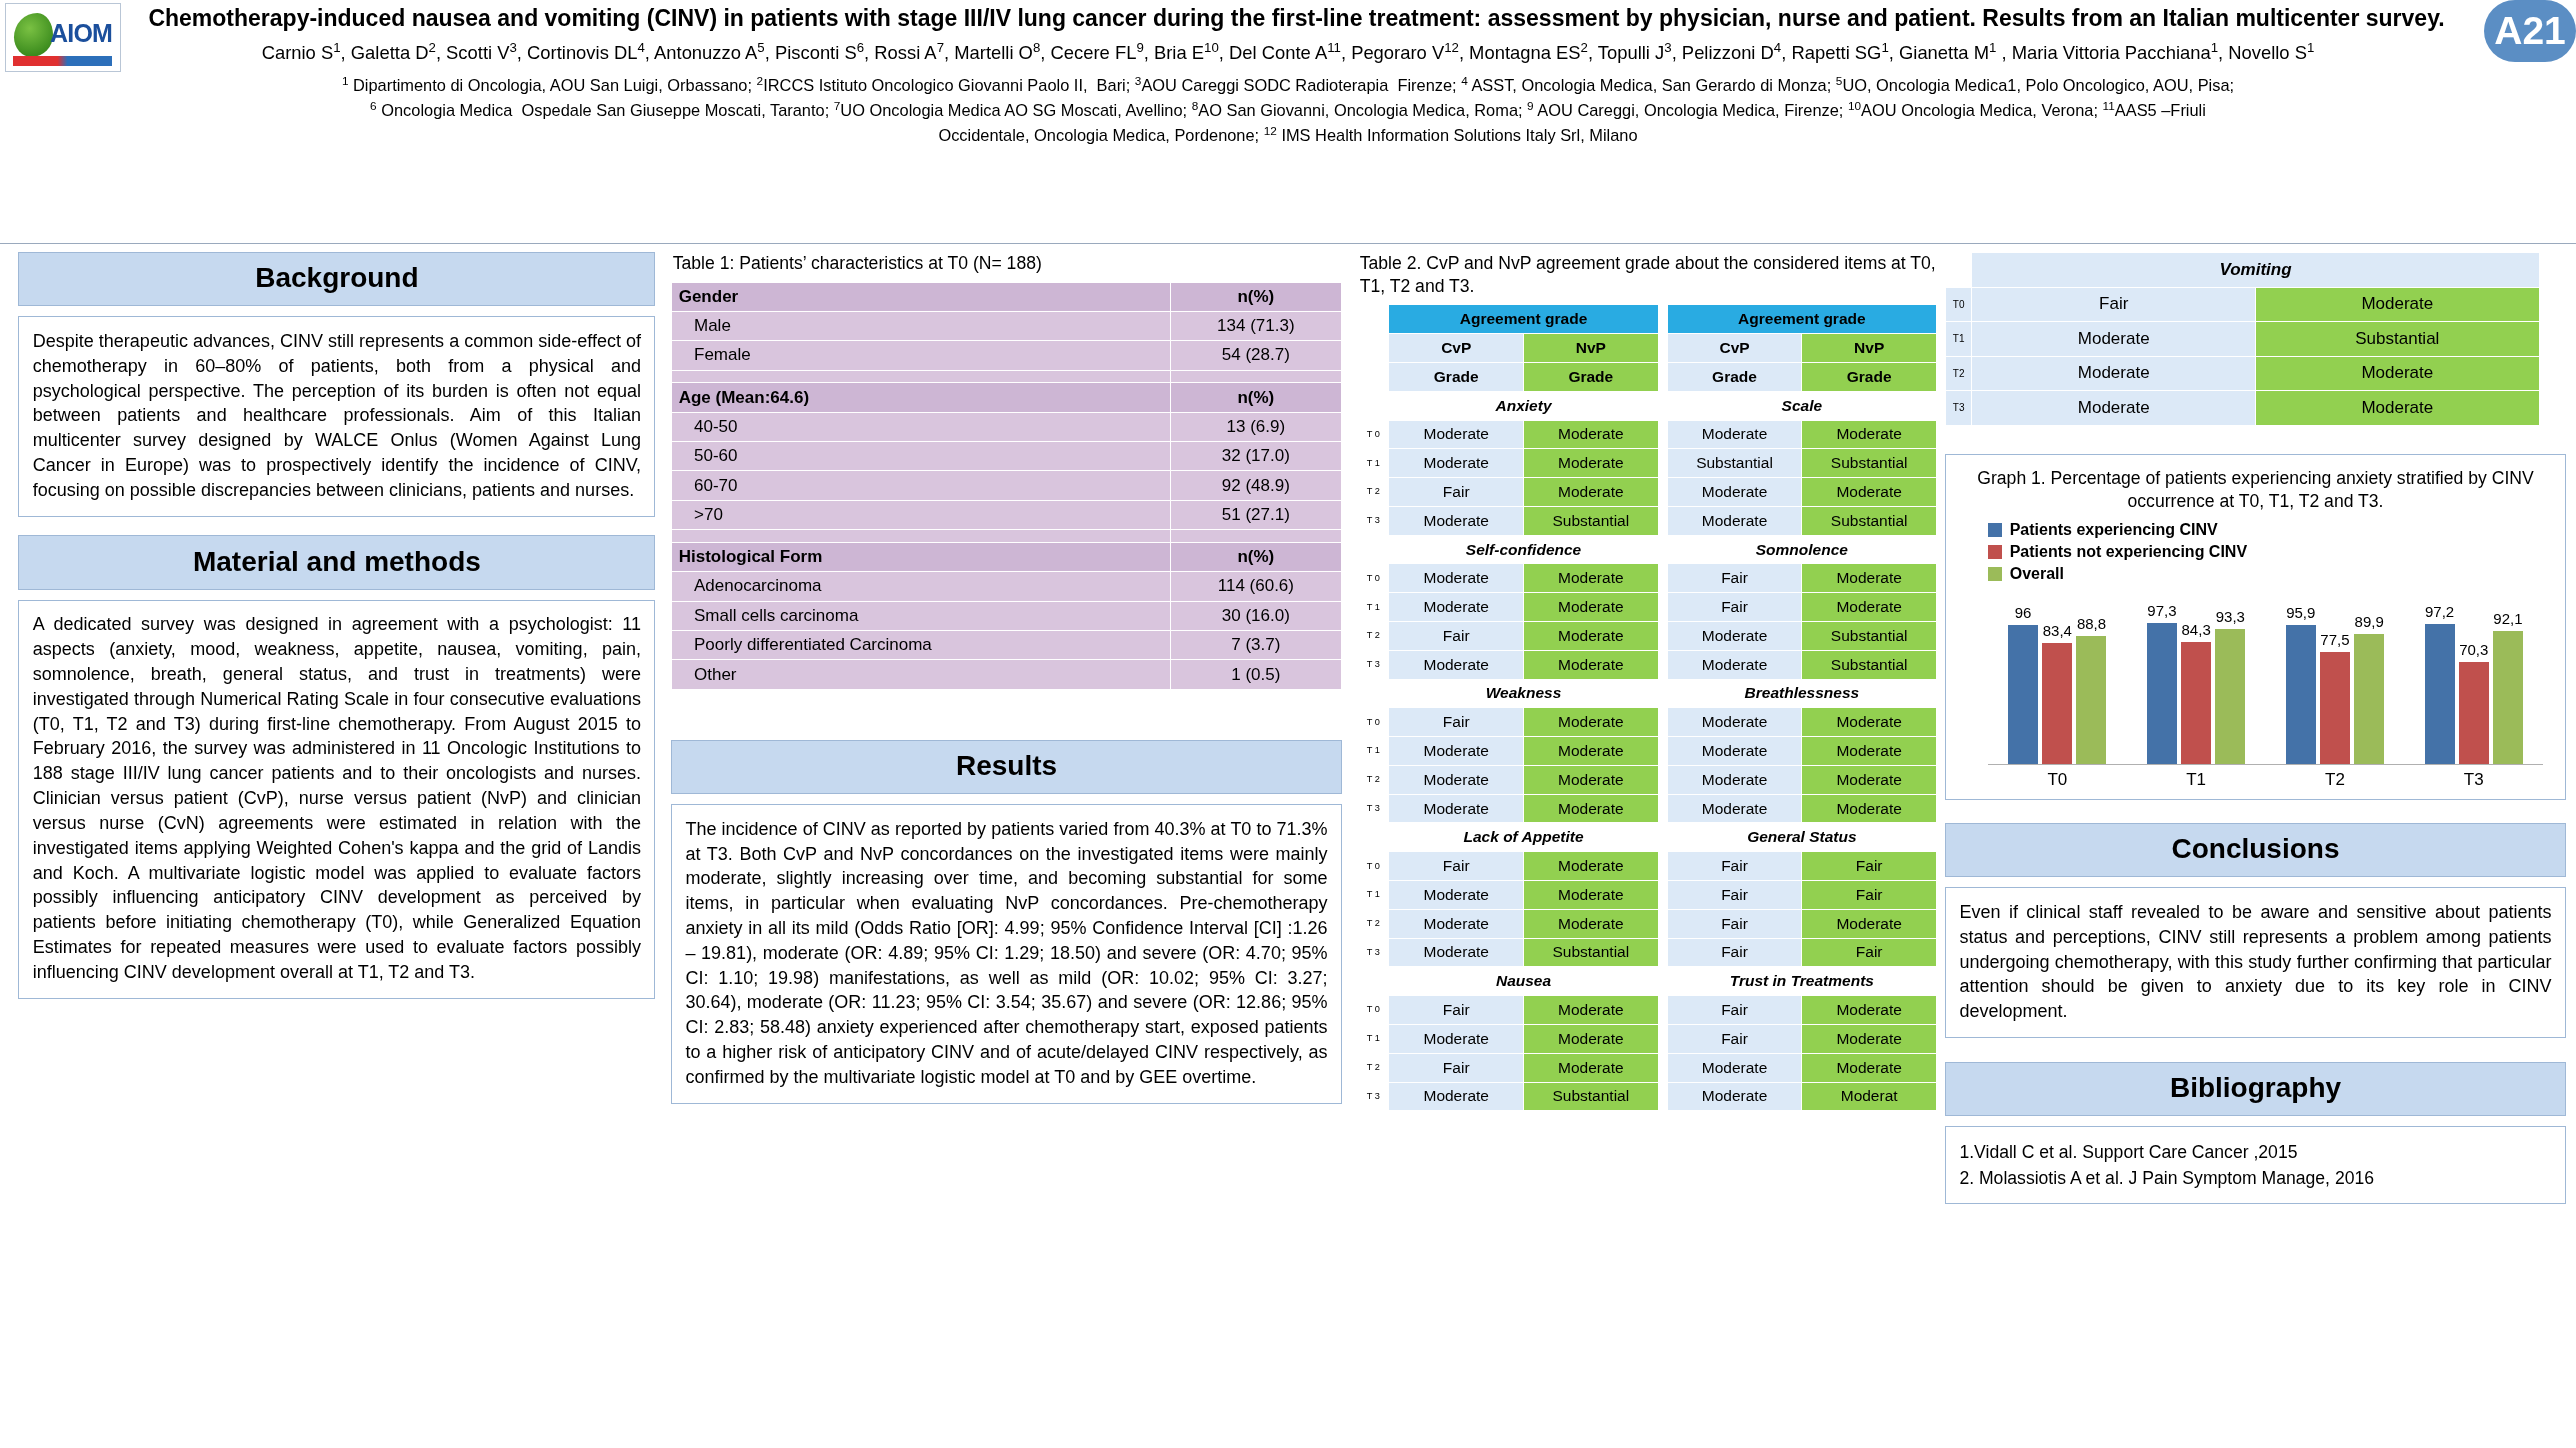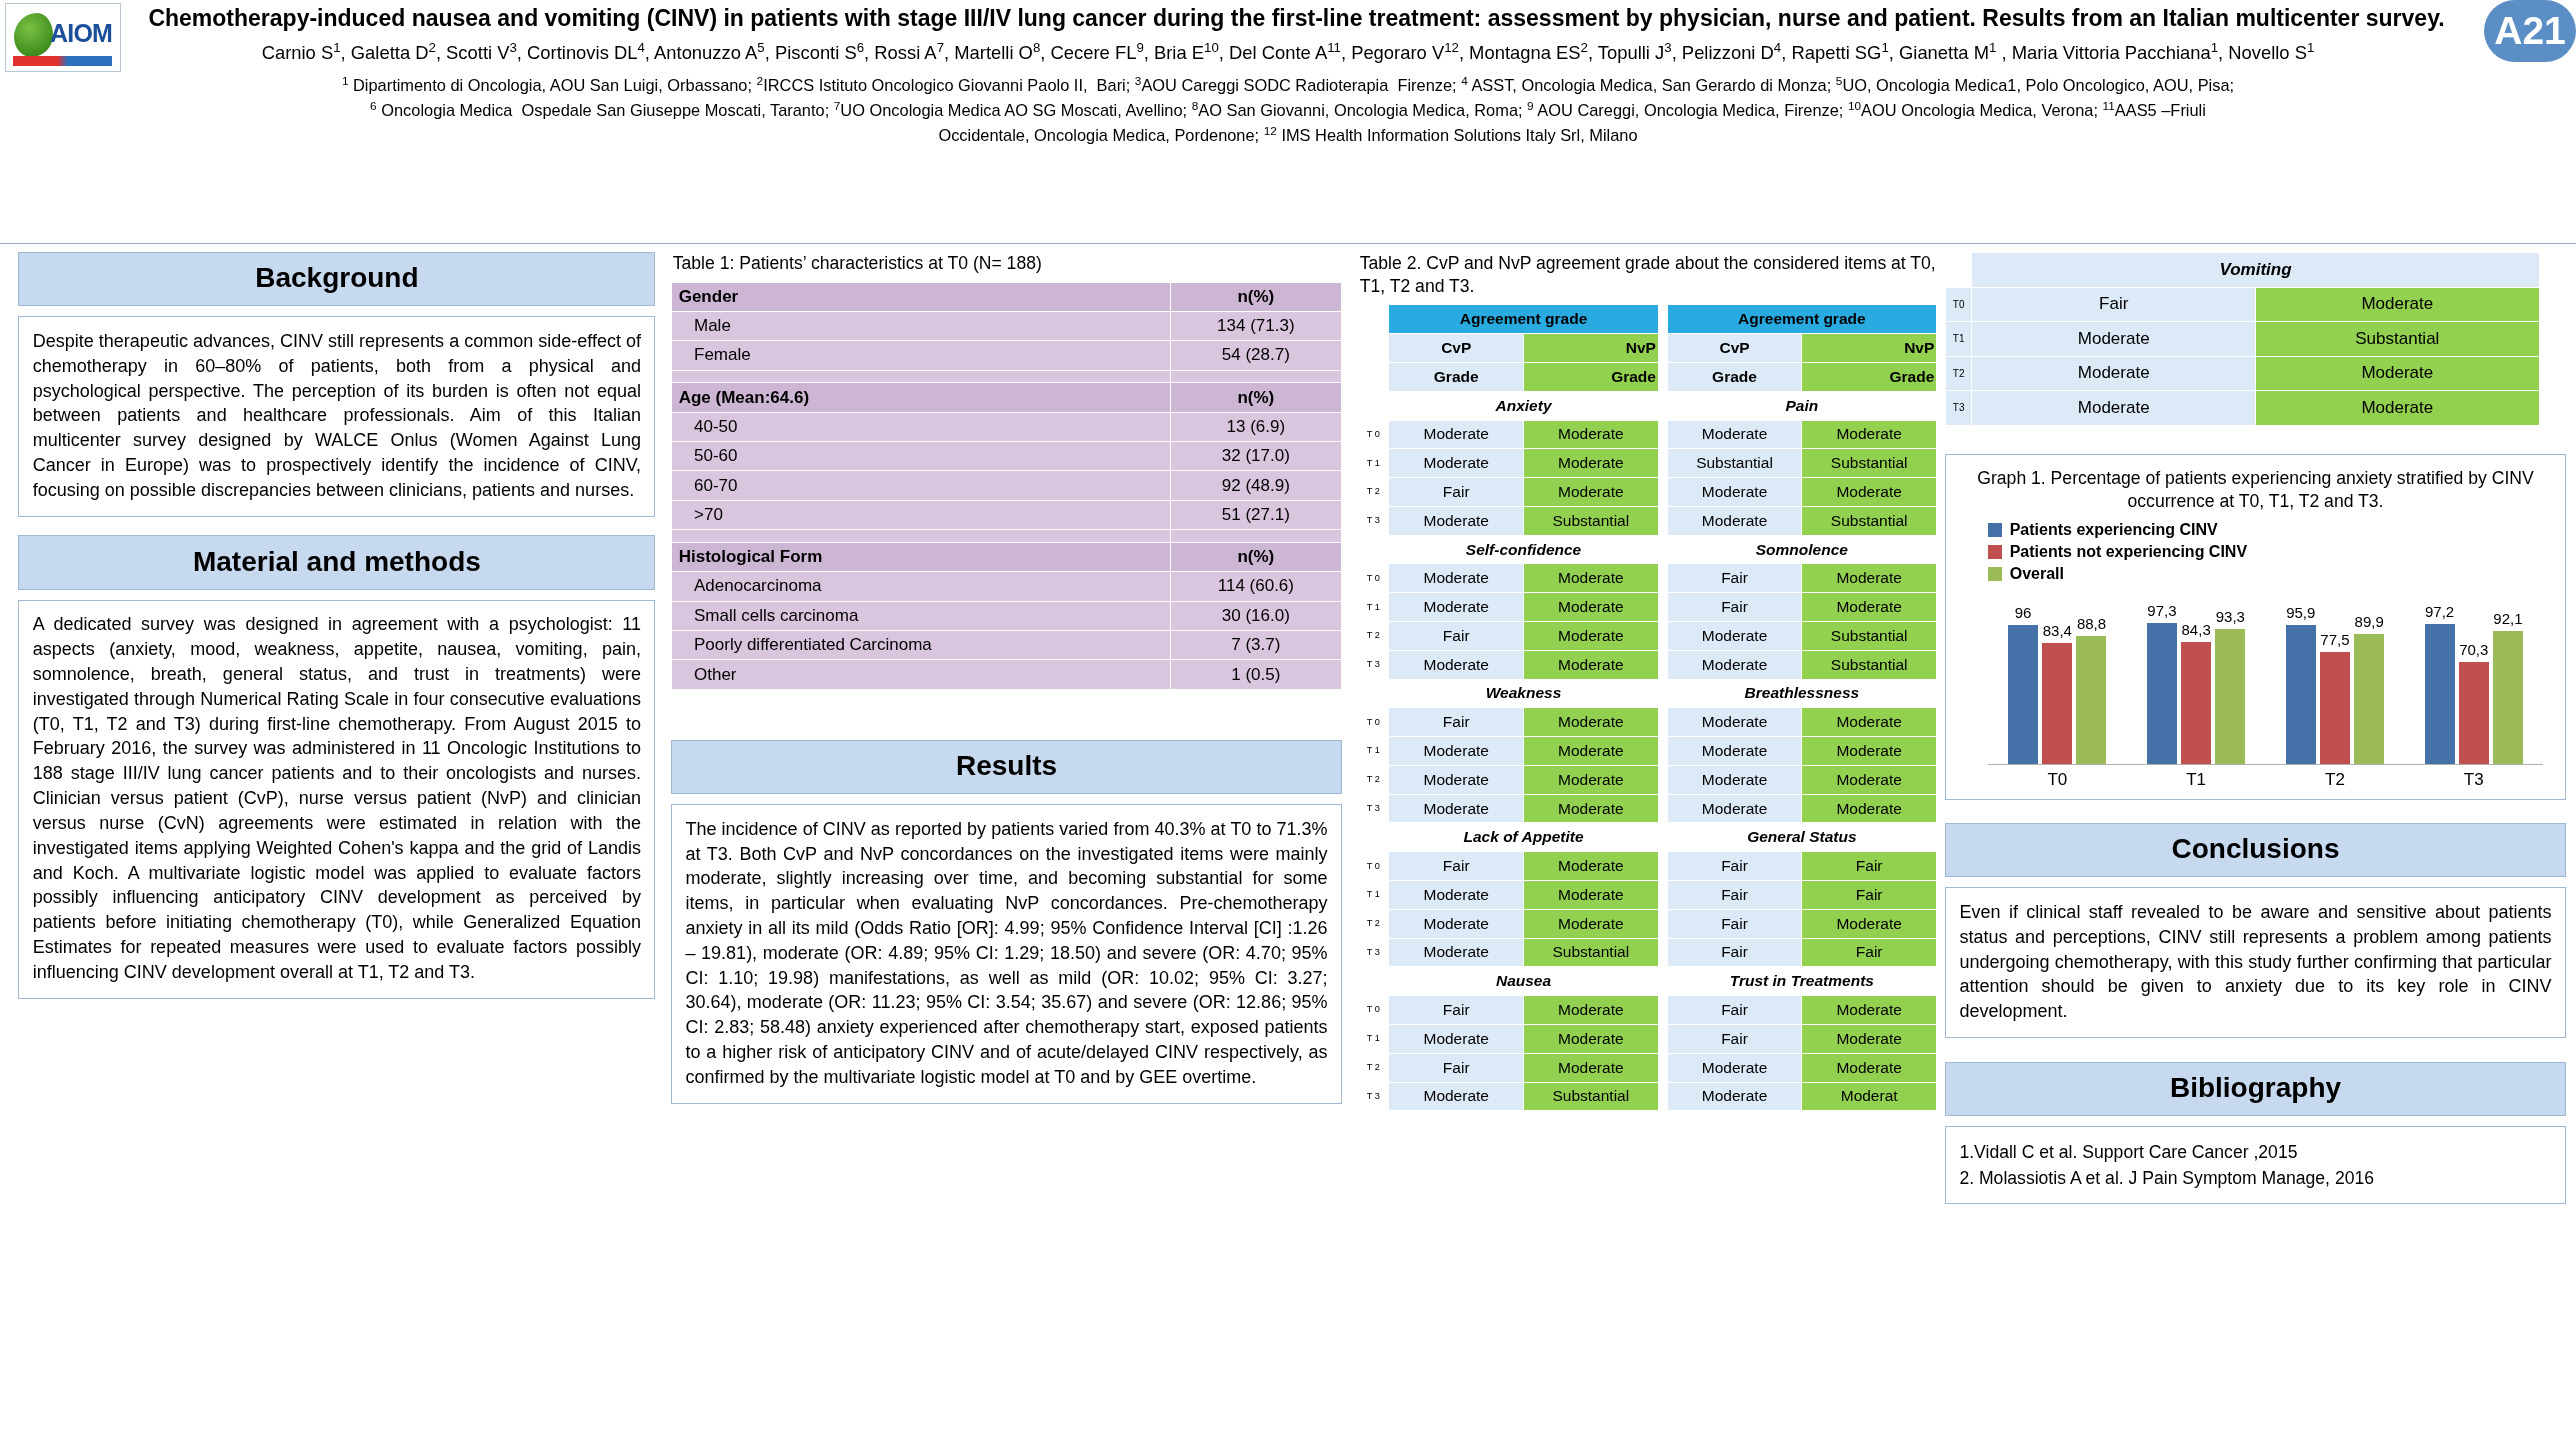--- a/index.html
+++ b/index.html
@@ -169,21 +169,21 @@
     font-size: 9.2px;
     border: none;
     color: #000;
     line-height: 1.0;
     background: #ffffff;
   }
   .t2 .blue   { background: #dce9f7; }
   .t2 .green  { background: #92d050; }
   .t2 .cyan-h { background: #29abe2; font-weight: bold; color: #000000; }
   .t2 .blue-h { background: #dce9f7; font-weight: bold; }
-  .t2 .green-h{ background: #92d050; font-weight: bold; text-align: right; }
+  .t2 .green-h{ background: #92d050; font-weight: bold; }
   .t2 .ital   { font-style: italic; font-weight: bold; background: #ffffff; }
   .t2 .white  { background: #ffffff; border: none; }
 
   
   .tv { width: 100%; font-size: 17px; table-layout: fixed; }
   .tv td {
     border: 0.8px solid #ffffff;
     text-align: center;
     padding: 5px 1.7px;
     height: 23.5px;
@@ -401,21 +401,21 @@
           <td class="green-h">Grade</td>
           <td class="white"></td>
           <td class="blue-h">Grade</td>
           <td class="green-h">Grade</td>
         </tr>
 
         <tr>
           <td class="white"></td>
           <td class="ital" colspan="2">Anxiety</td>
           <td class="white"></td>
-          <td class="ital" colspan="2">Pain</td>
+          <td class="ital" colspan="2">Scale</td>
         </tr>
         <tr>
           <td class="rowlab">T 0</td>
           <td class="blue">Moderate</td>
           <td class="green">Moderate</td>
           <td class="white"></td>
           <td class="blue">Moderate</td>
           <td class="green">Moderate</td>
         </tr>
         <tr>

